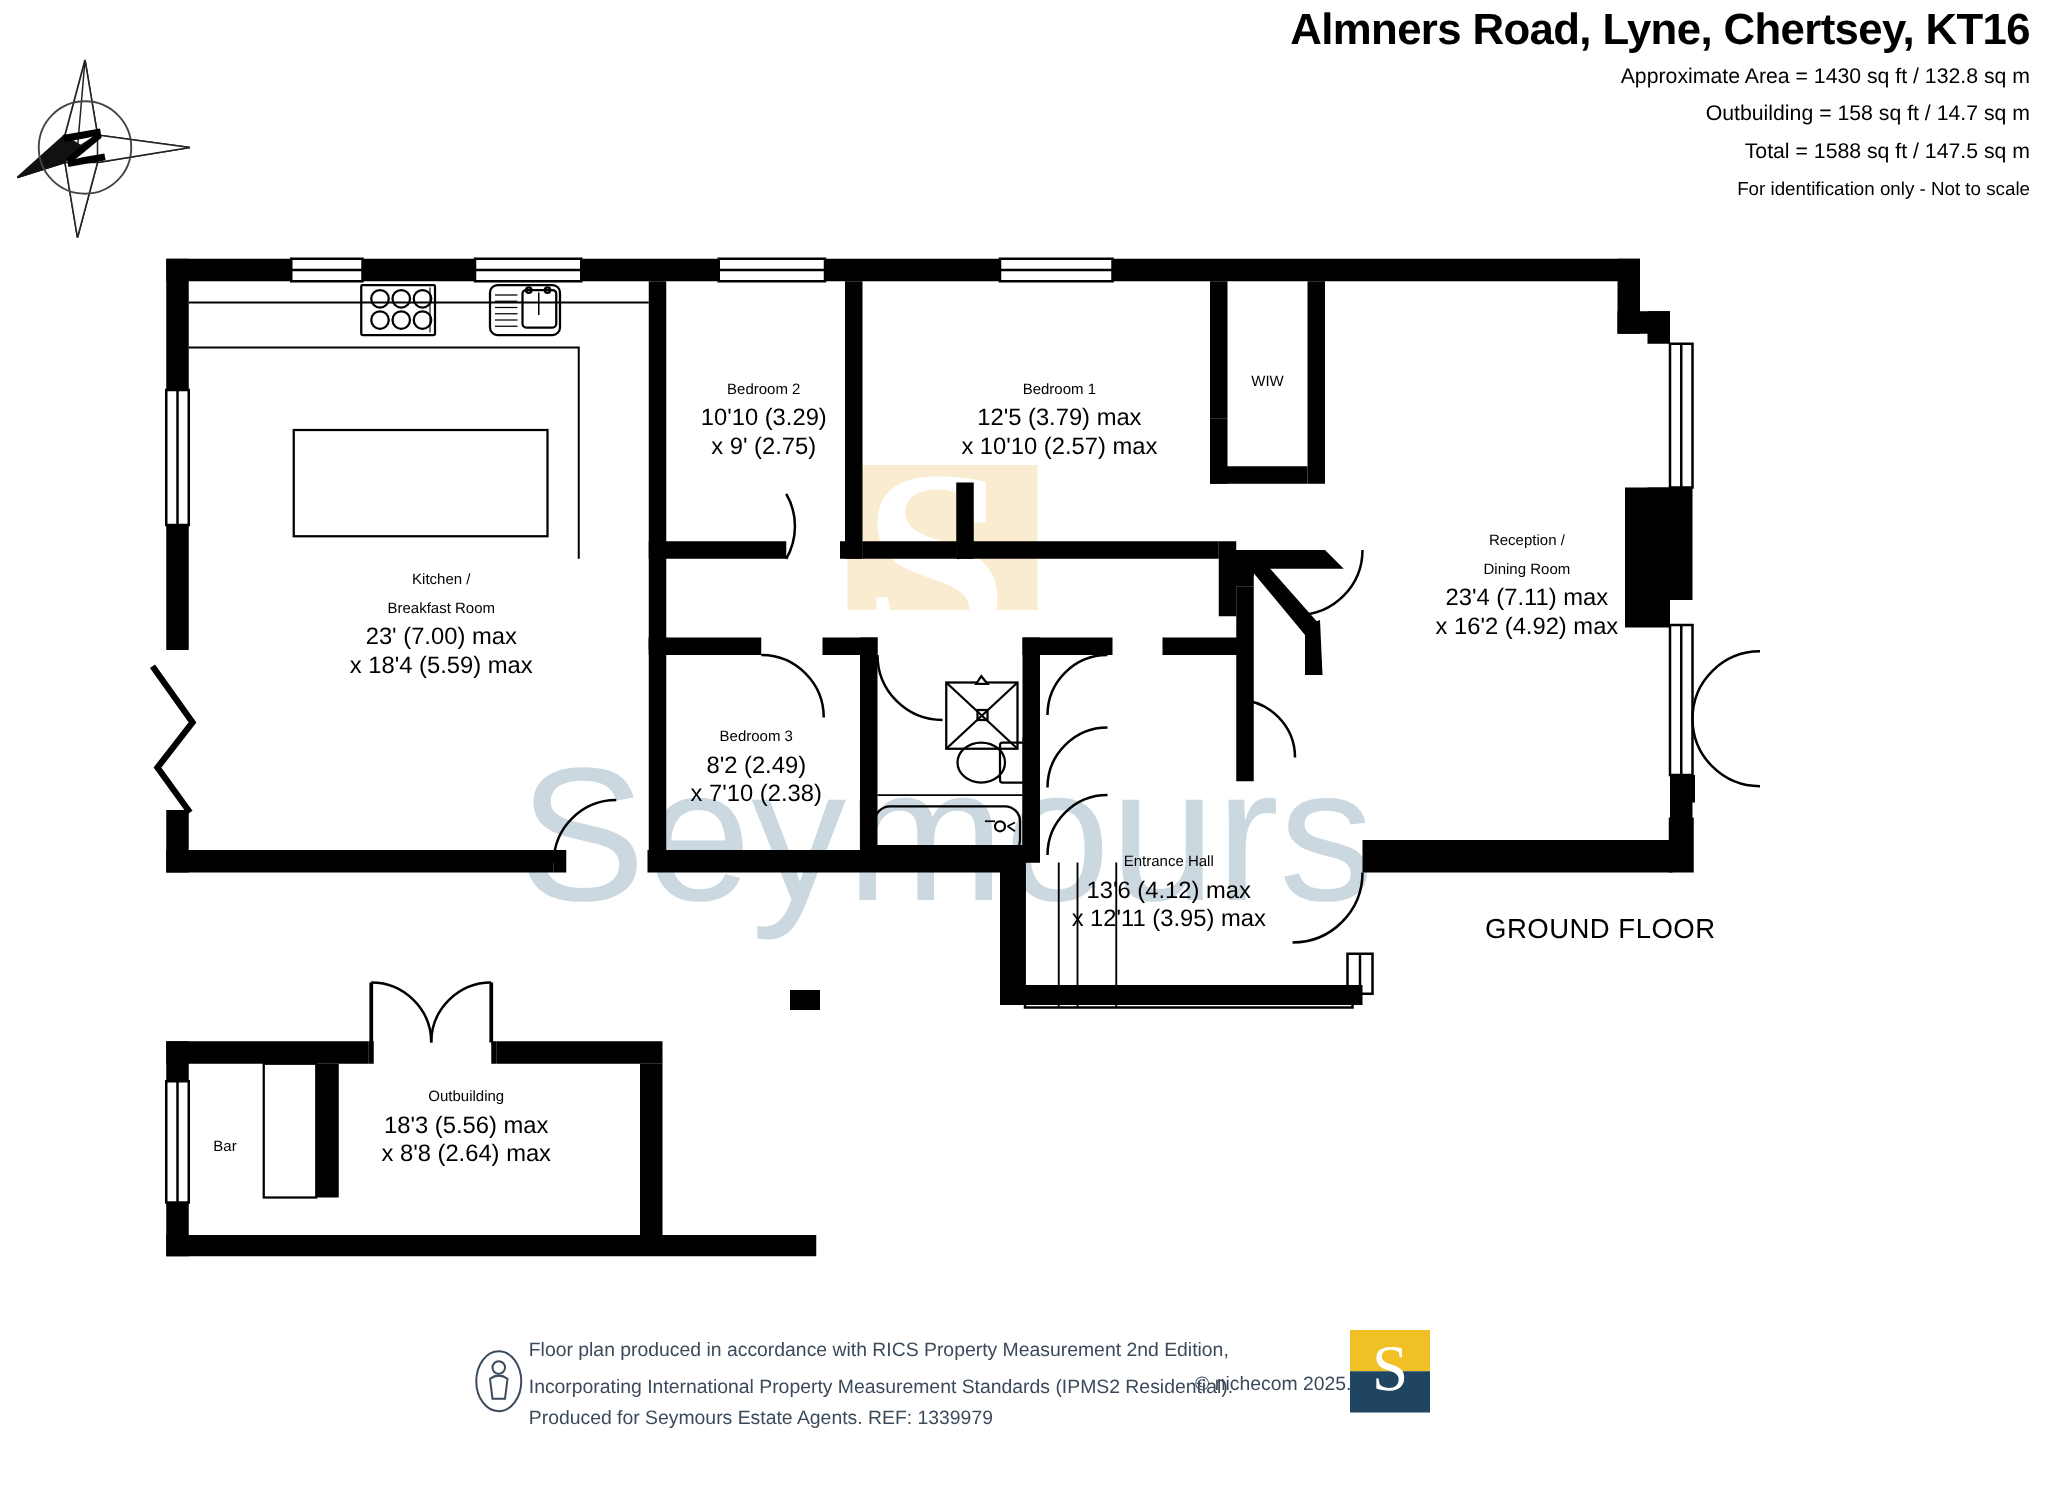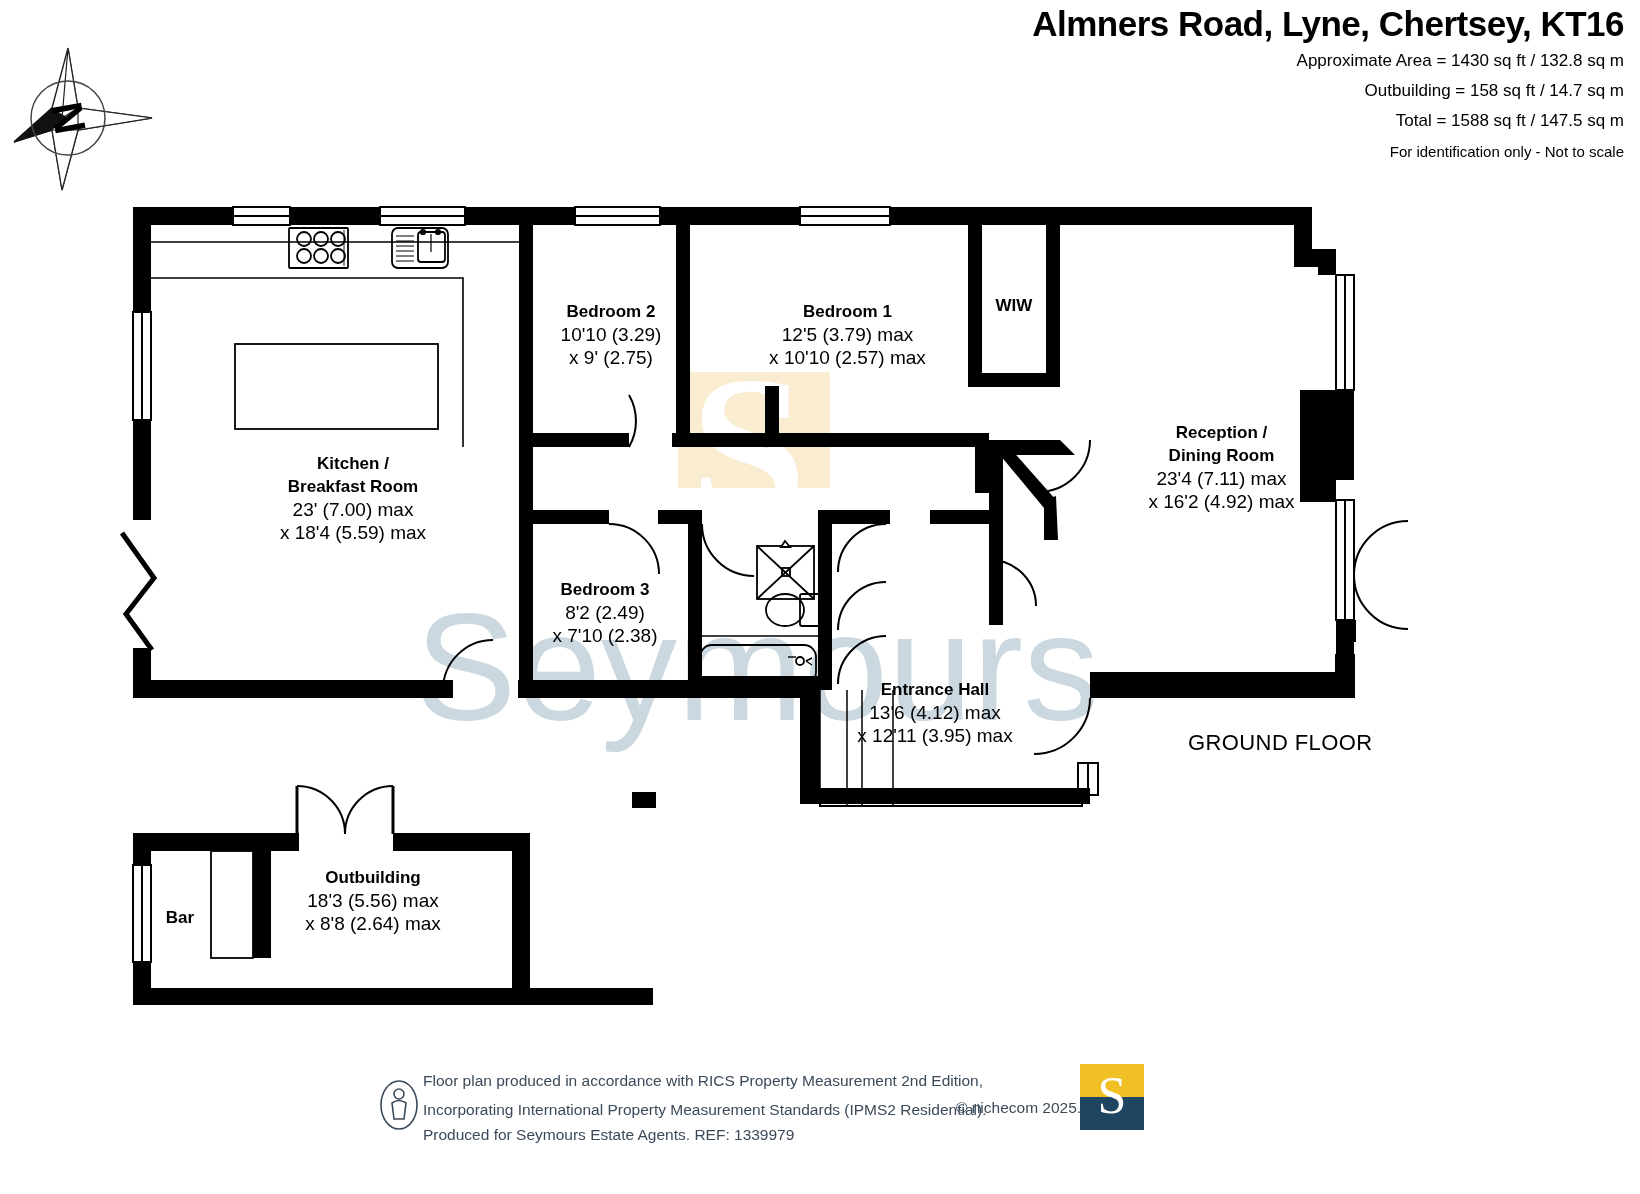--- a/index.html
+++ b/index.html
@@ -10,21 +10,21 @@
 
   
   .hdr{position:absolute;right:16px;top:2px;text-align:right;}
   .hdr-title{font-size:35px;font-weight:bold;letter-spacing:-.5px;line-height:44px;
              white-space:nowrap;}
   .hdr-line{font-size:17px;line-height:30px;white-space:nowrap;}
   .hdr-note{font-size:15px;line-height:24px;margin-top:4px;white-space:nowrap;}
 
   
   .lbl{position:absolute;text-align:center;line-height:23px;white-space:nowrap;}
-  .lbl .nm{font-size:17px;font-weight:bold;}
+  .lbl .nm{font-size:12px;font-weight:normal;}
   .lbl .dim{font-size:19px;}
 
   .floorlabel{position:absolute;font-size:22px;font-weight:normal;letter-spacing:.4px;}
 
   
   #wm{position:absolute;left:0;top:0;width:1640px;height:1194px;pointer-events:none;}
 
   
   .footer{position:absolute;left:371px;top:1068px;width:800px;height:110px;}
   .foot-txt{position:absolute;left:52px;top:6px;font-size:15.5px;line-height:25px;

